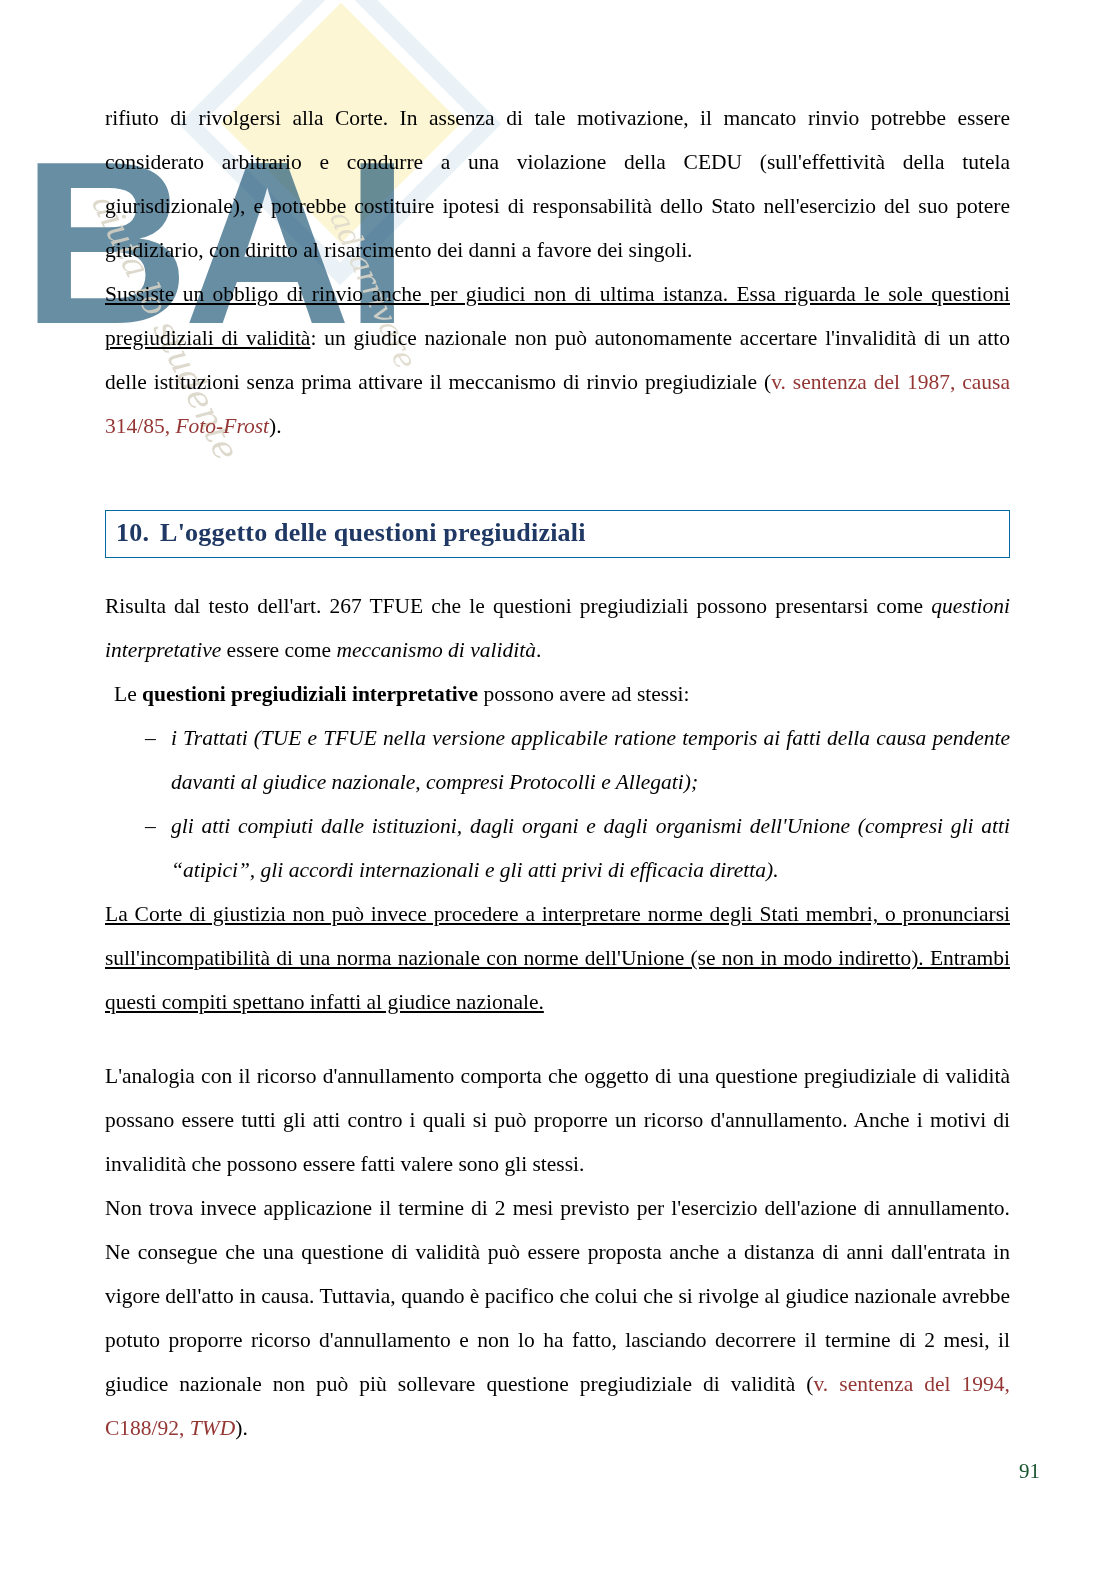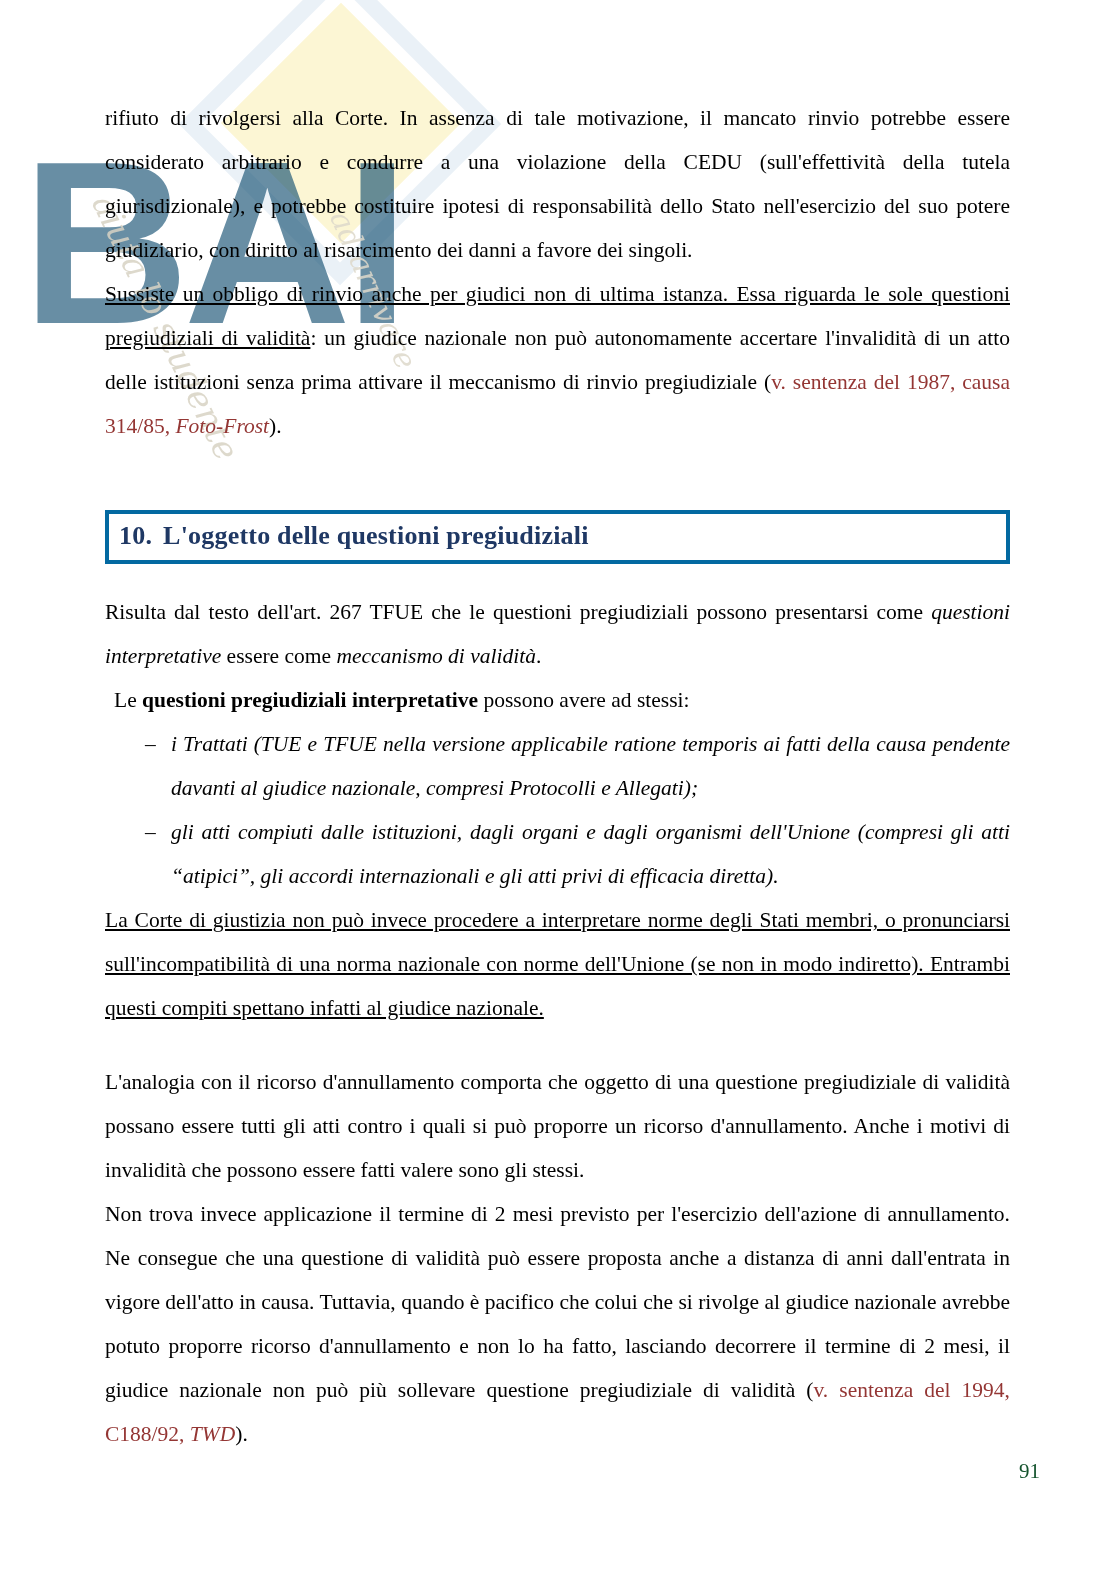--- a/index.html
+++ b/index.html
@@ -106,21 +106,21 @@
   }
   p.body { text-indent: 0; }
   p.indent { text-indent: 9px; }
   .u { text-decoration: underline; }
   .b { font-weight: bold; }
   .i { font-style: italic; }
   .red { color: #943634; }
 
   .heading-box {
     margin: 62px 0 0 0;
-    border: 4px solid #0369a1;
+    border: 1px solid #0369a1;
     padding: 7px 10px 9px 10px;
     box-sizing: border-box;
     width: 905px;
     background: #ffffff;
   }
   .heading-box h2 {
     margin: 0;
     font-family: "Liberation Serif", "DejaVu Serif", serif;
     font-weight: bold;
     font-size: 26px;

